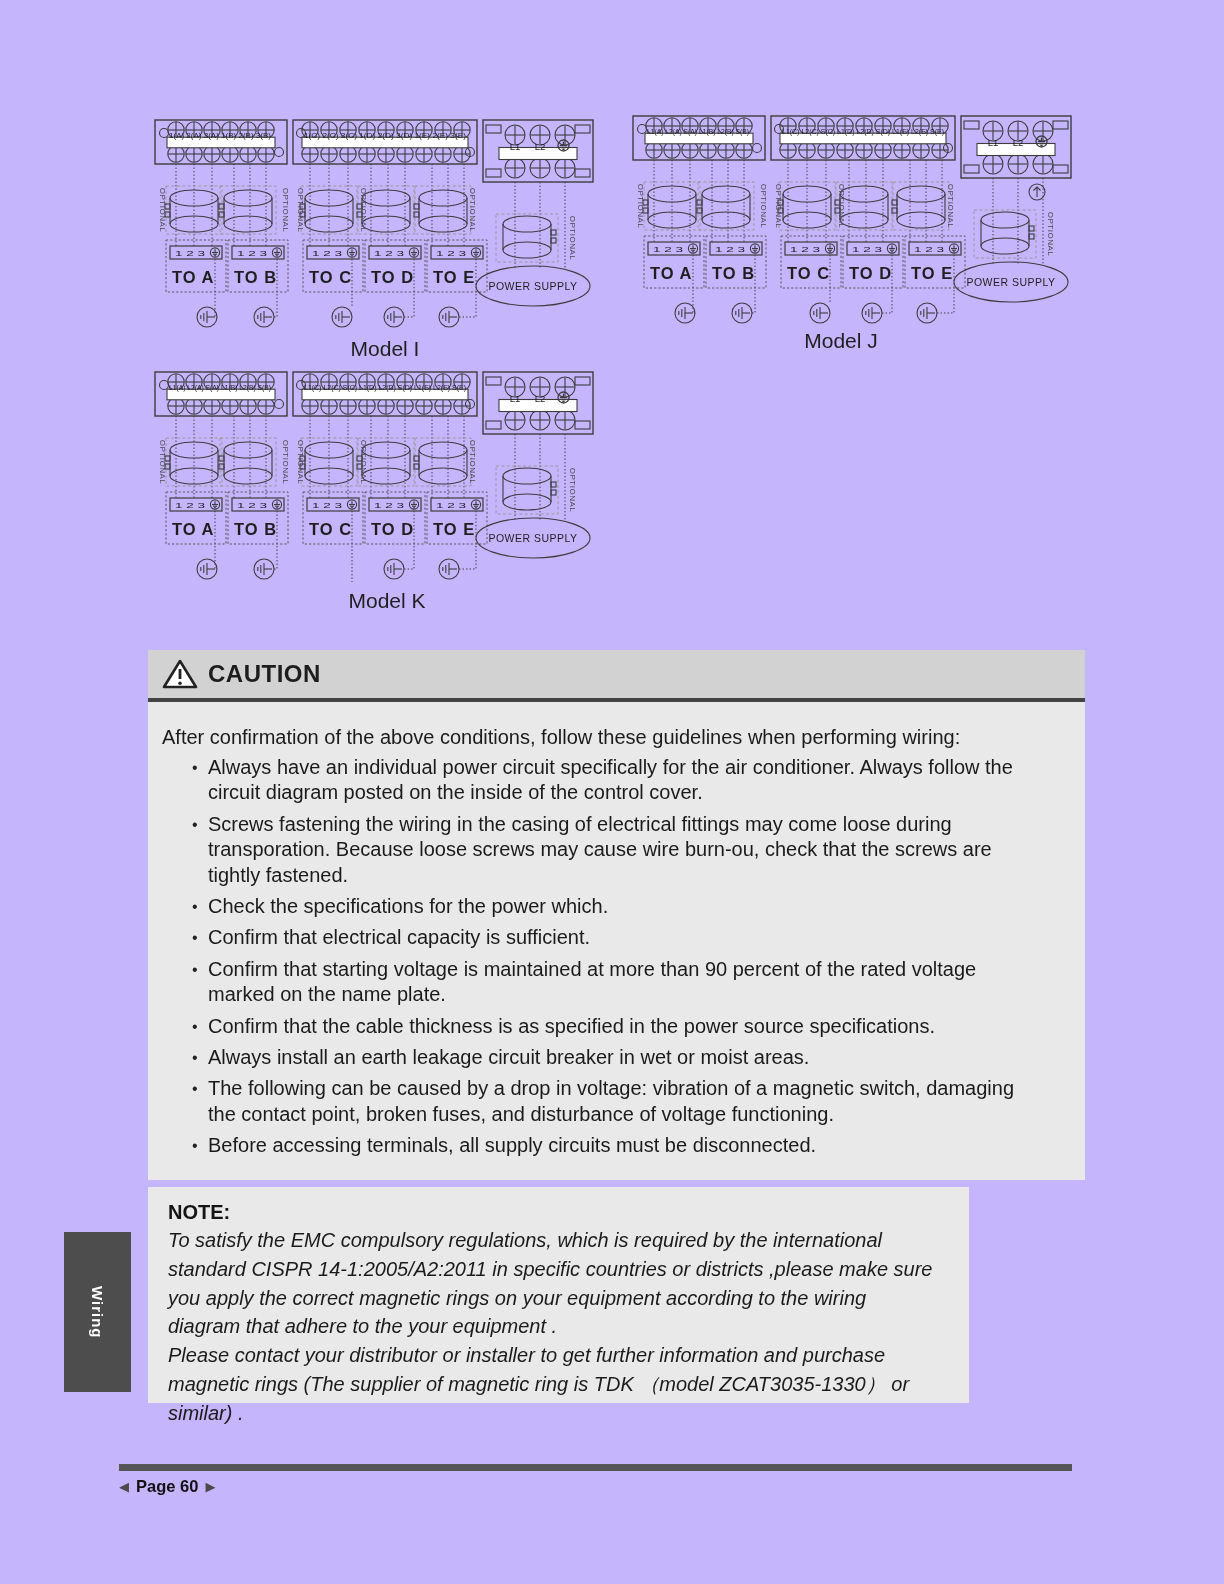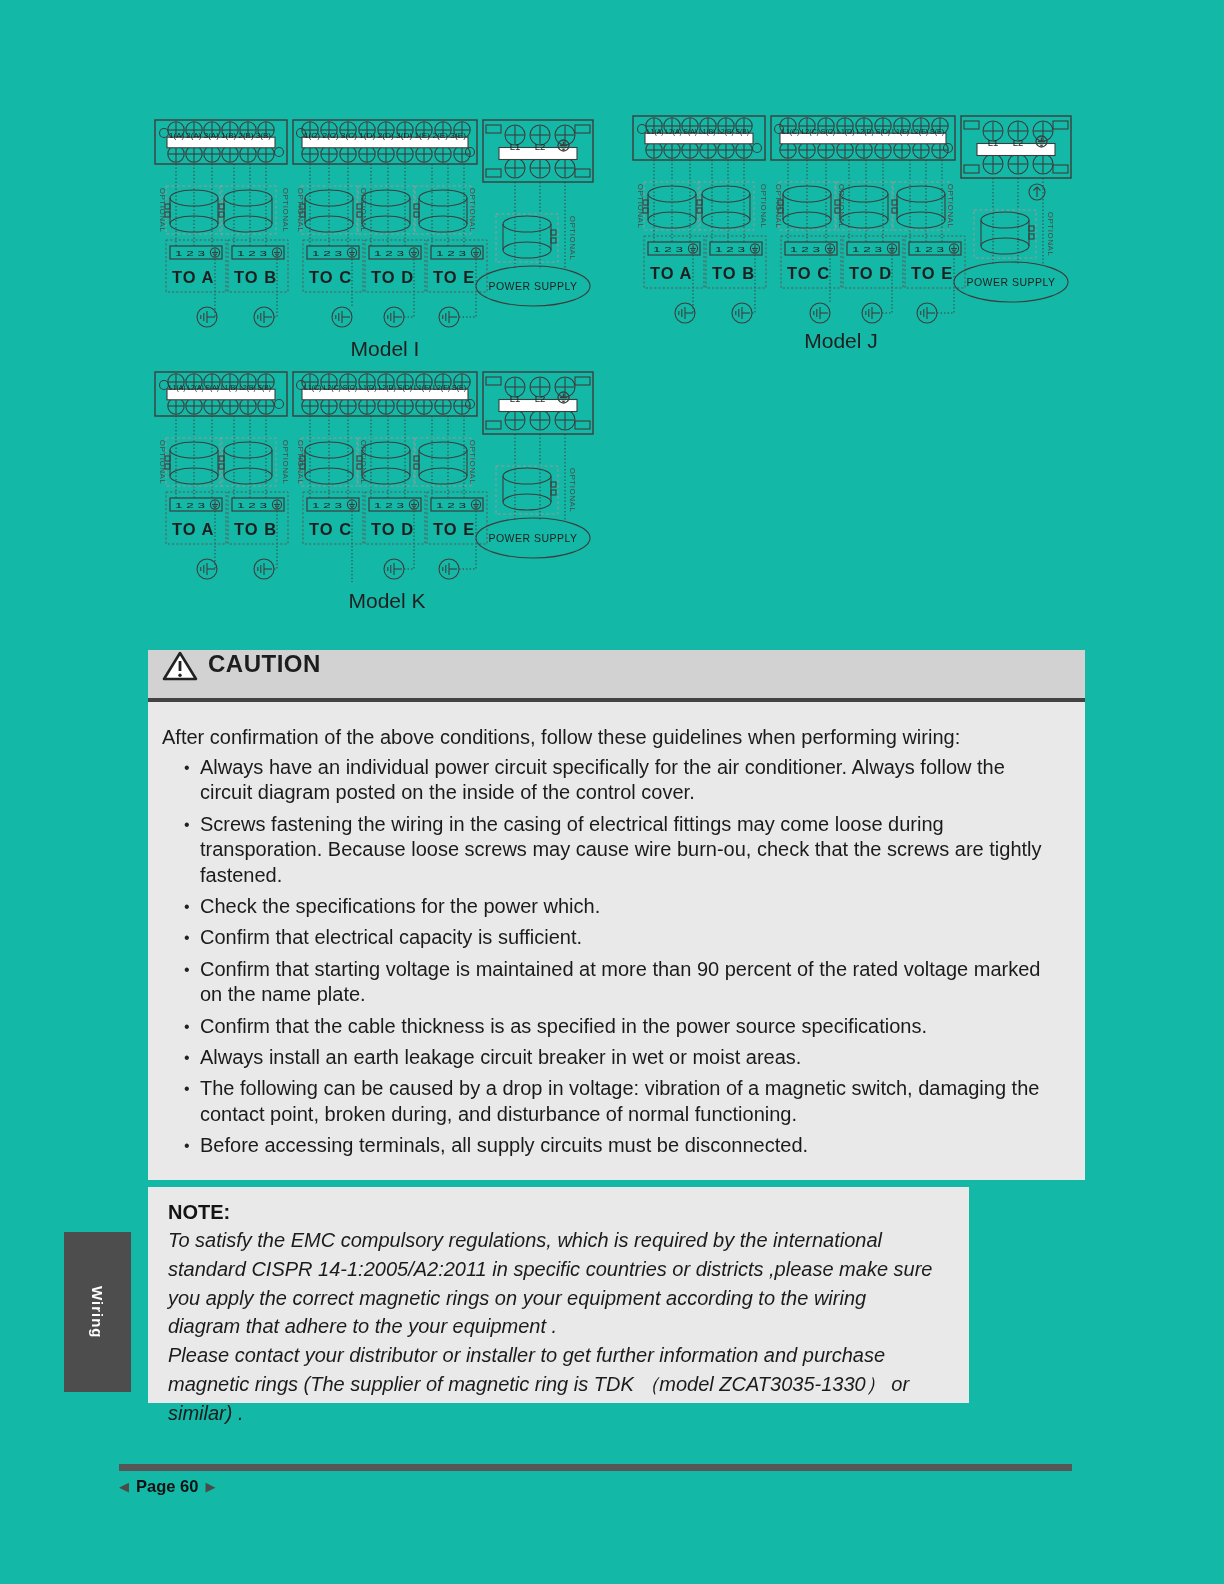--- a/index.html
+++ b/index.html
@@ -1,42 +1,42 @@
 <!DOCTYPE html>
 <html><head>
 <meta charset="utf-8">
 <style>
   html,body{margin:0;padding:0;background:#fff;}
-  .page{position:relative;width:1224px;height:1584px;background:#14b8a6;
+  .page{position:relative;width:1224px;height:1584px;background:#c4b5fd;
         font-family:"Liberation Sans",sans-serif;color:#1b1b1b;overflow:hidden;}
 
   
   svg.diagram{position:absolute;stroke:#3d3d3d;fill:none;stroke-width:1.1;}
   .diagram text{fill:#1f1f1f;stroke:none;font-family:"Liberation Sans",sans-serif;}
   .diagram .dash{stroke:#9a9a9a;stroke-width:1;stroke-dasharray:3 2.4;}
   .diagram .dash2{stroke:#5a5a5a;stroke-width:1;stroke-dasharray:2.2 2;}
   .diagram .dots{stroke-dasharray:1.4 2.1;stroke-width:1;}
   .diagram .solid{stroke-width:1.2;}
   .diagram .tlabel{font-size:6.4px;}
   .diagram .plabel{font-size:9.5px;}
   .diagram .pins{font-size:6.5px;}
   .diagram .to{font-size:16.5px;font-weight:bold;letter-spacing:1px;}
   .diagram .opt{font-size:8px;letter-spacing:.5px;fill:#4a4a4a;}
   .diagram .ps{font-size:10.5px;letter-spacing:.5px;}
   .diagram .model{font-size:21px;}
 
   
   .caution{position:absolute;left:148px;top:650px;width:937px;background:#e9e9e9;}
   .caution-header{height:48px;background:#d2d2d2;border-bottom:4px solid #434343;
-                  display:flex;align-items:flex-start;gap:10px;padding-left:14px;}
+                  display:flex;align-items:center;gap:10px;padding-left:14px;}
   .caution-header h2{margin:0;font-size:24px;letter-spacing:.5px;color:#1d1d1d;}
   .caution-body{padding:12px 26px 16px 12px;}
   .caution-body .intro{margin:12px 0 4px 2px;font-size:20px;}
   .caution-body ul{list-style:none;margin:0;padding:0;}
-  .caution-body li{position:relative;padding-left:32px;margin:6px 8px;
+  .caution-body li{position:relative;padding-left:32px;margin:6px 16px;
                    font-size:20px;line-height:1.27;}
   .caution-body li::before{content:"\2022";position:absolute;left:16px;top:0;
                    font-size:16px;line-height:1.6;color:#222;}
 
   
   .note{position:absolute;left:148px;top:1187px;width:821px;height:216px;
         background:#e9e9e9;box-sizing:border-box;padding:14px 26px 0 20px;}
   .note h3{margin:0 0 2px 0;font-size:20px;color:#141414;}
   .note p{margin:0;font-size:20px;line-height:1.44;font-style:italic;}
 
@@ -417,21 +417,21 @@
     <div class="caution-body">
       <p class="intro">After confirmation of the above conditions, follow these guidelines when performing wiring:</p>
       <ul>
         <li>Always have an individual power circuit specifically for the air conditioner. Always follow the circuit diagram posted on the inside of the control cover.</li>
         <li>Screws fastening the wiring in the casing of electrical fittings may come loose during transporation. Because loose screws may cause wire burn-ou, check that the screws are tightly fastened.</li>
         <li>Check the specifications for the power which.</li>
         <li>Confirm that electrical capacity is sufficient.</li>
         <li>Confirm that starting voltage is maintained at more than 90 percent of the rated voltage marked on the name plate.</li>
         <li>Confirm that the cable thickness is as specified in the power source specifications.</li>
         <li>Always install an earth leakage circuit breaker in wet or moist areas.</li>
-        <li>The following can be caused by a drop in voltage: vibration of a magnetic switch, damaging the contact point, broken during, and disturbance of normal functioning.</li>
+        <li>The following can be caused by a drop in voltage: vibration of a magnetic switch, damaging the contact point, broken fuses, and disturbance of voltage functioning.</li>
         <li>Before accessing terminals, all supply circuits must be disconnected.</li>
       </ul>
     </div>
   </section>
 
   <section class="note">
     <h3>NOTE:</h3>
     <p> To satisfy the EMC compulsory regulations, which is required by the international standard CISPR 14-1:2005/A2:2011 in specific countries or districts ,please make sure you apply the correct magnetic rings on your equipment according to the wiring diagram that adhere to the your equipment .</p>
     <p>Please contact your distributor or installer to get further information and purchase magnetic rings (The supplier of magnetic ring is TDK （model ZCAT3035-1330） or similar) .</p>
   </section>

